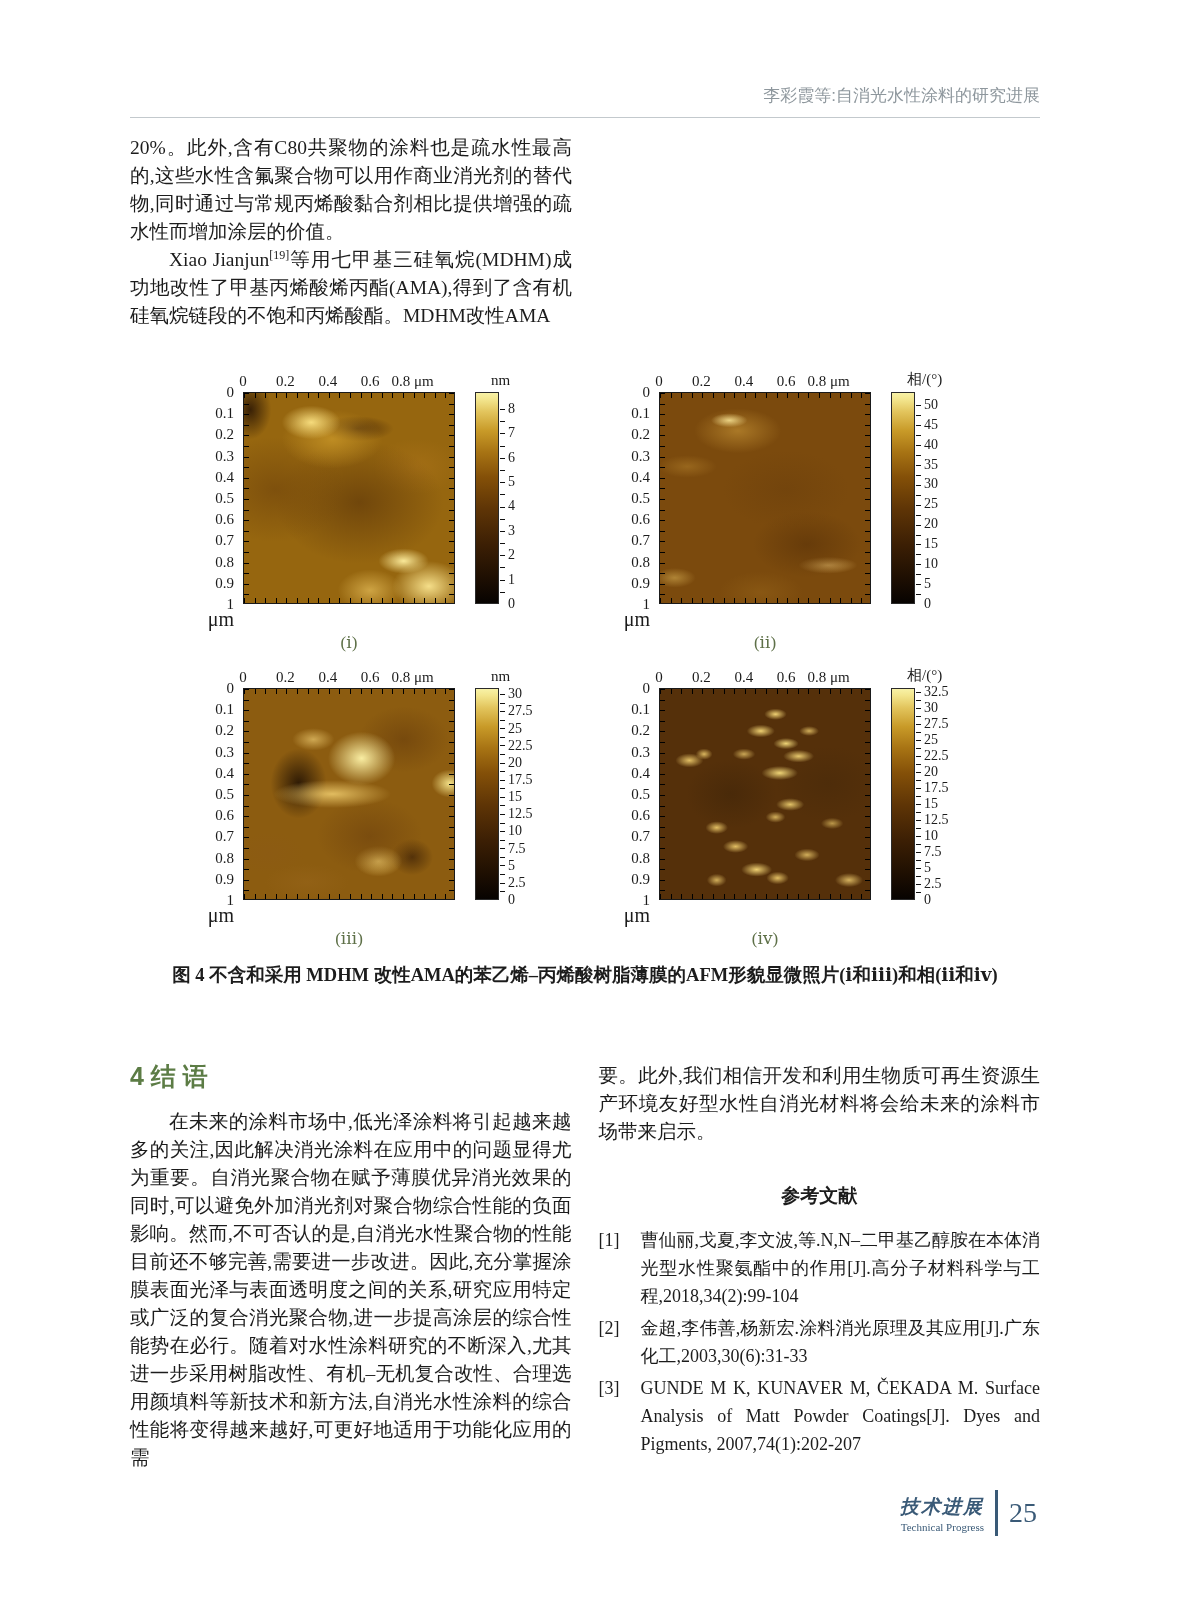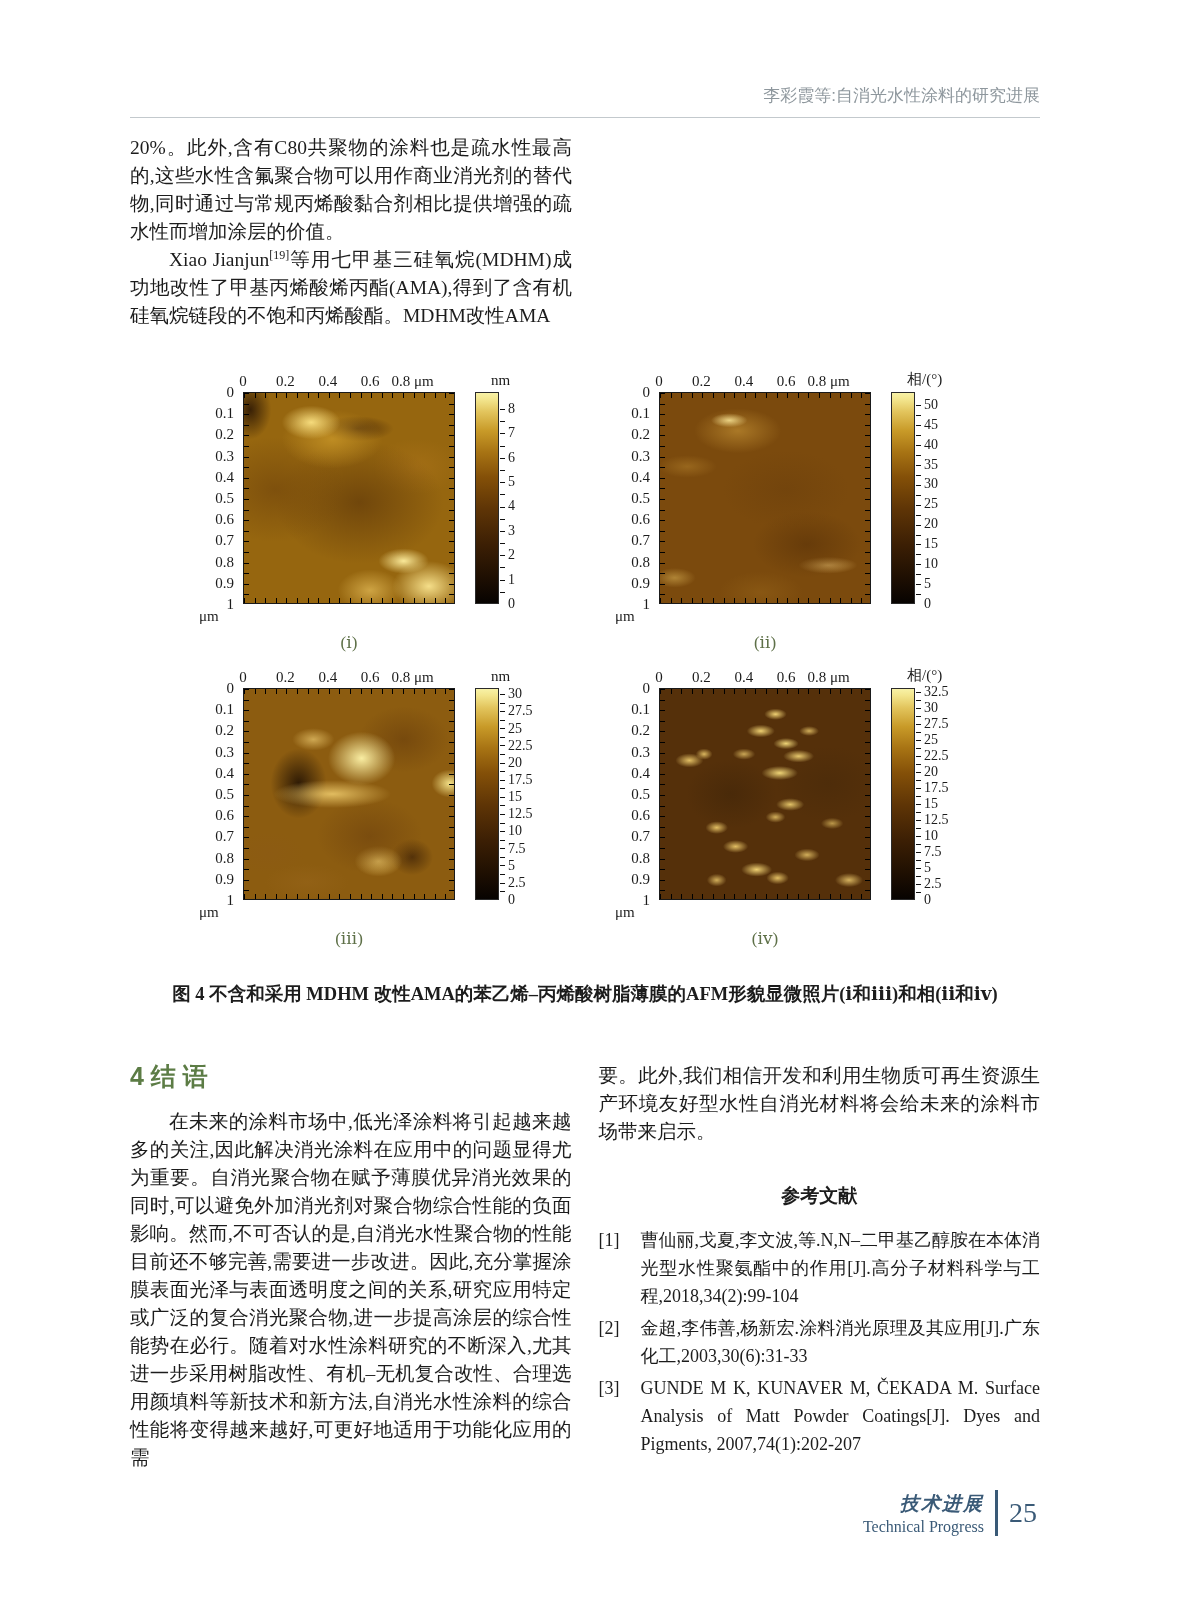--- a/index.html
+++ b/index.html
@@ -38,21 +38,21 @@
             background-image:repeating-linear-gradient(180deg,#000 0 1px,transparent 1px 10.6px);}
   .tick-right{position:absolute;top:0;bottom:0;right:0;width:5px;
             background-image:repeating-linear-gradient(180deg,#000 0 1px,transparent 1px 10.6px);}
   .cb-wrap{grid-column:4;grid-row:2;position:relative;}
   .cb-bar{position:absolute;left:8px;top:0;width:22px;height:210px;border:1px solid #2a2a2a;
           background:linear-gradient(to top,#070301 0%,#1e0f02 12%,#3c1f04 28%,#5f3506 45%,
           #845008 60%,#a87414 72%,#c89a28 82%,#e2c45c 91%,#f3e68e 97%,#f8f2a6 100%);}
   .cb-ticks{position:absolute;left:33px;width:5px;}
   .cb-labels{position:absolute;left:41px;top:0;height:212px;font-size:14px;}
   .cb-labels span{position:absolute;transform:translateY(-50%);white-space:nowrap;}
-  .axis-unit{grid-column:1;grid-row:3;font-size:15px;padding-top:4px;}
+  .axis-unit{grid-column:1;grid-row:3;font-size:20px;padding-top:4px;text-align:center;}
   .panel-label{grid-column:2;grid-row:4;text-align:center;font-size:17px;color:#5e7048;padding-top:8px;}
 
   
   .afm-1{background-color:#96660f;background-image:
     radial-gradient(ellipse 42px 24px at 32% 14%,rgba(250,225,130,.95),rgba(250,225,130,0) 70%),
     radial-gradient(ellipse 72px 42px at 42% 22%,rgba(200,150,40,.8),transparent 70%),
     radial-gradient(ellipse 52px 18px at 54% 17%,rgba(60,30,5,.7),transparent 70%),
     radial-gradient(ellipse 30px 42px at 3% 8%,rgba(40,20,4,.85),transparent 70%),
     radial-gradient(ellipse 92px 70px at 15% 46%,rgba(120,75,12,.8),transparent 75%),
     radial-gradient(ellipse 112px 82px at 55% 52%,rgba(100,60,10,.75),transparent 75%),
@@ -98,39 +98,39 @@
     radial-gradient(ellipse 22px 10px at 46% 86%,rgba(255,225,125,.9),transparent 70%),
     radial-gradient(ellipse 16px 9px at 56% 90%,rgba(250,215,115,.85),transparent 70%),
     radial-gradient(ellipse 18px 9px at 70% 79%,rgba(240,205,110,.8),transparent 70%),
     radial-gradient(ellipse 14px 9px at 27% 91%,rgba(240,205,110,.8),transparent 70%),
     radial-gradient(ellipse 16px 8px at 82% 64%,rgba(230,195,100,.7),transparent 70%),
     radial-gradient(ellipse 20px 10px at 90% 91%,rgba(245,210,115,.8),transparent 70%),
     radial-gradient(ellipse 60px 46px at 34% 50%,rgba(70,40,9,.8),transparent 75%),
     radial-gradient(ellipse 70px 50px at 80% 45%,rgba(75,43,10,.7),transparent 75%);}
 
   
-  .caption{margin-top:35px;text-align:center;}
+  .caption{margin-top:16px;text-align:center;}
   .caption .zh{font-size:18.5px;font-weight:bold;margin:0;}
   .caption .en{font-size:18.5px;font-weight:bold;margin:8px 0 0 0;}
 
   
   .bottom-cols{position:absolute;left:130px;right:147px;top:1062px;display:flex;gap:27px;}
   .section-heading{font-family:"Liberation Sans","DejaVu Sans",sans-serif;
                    font-size:25px;font-weight:bold;color:#5c7c45;margin:0 0 18px 0;}
   .ref-heading{text-align:center;font-weight:bold;font-size:19px;margin:36px 0 16px 0;}
   .ref-list{font-size:18px;line-height:28px;margin:0;padding:0;list-style:none;}
   .ref-item{display:flex;margin-bottom:4px;}
   .ref-num{width:42px;flex:none;}
   .ref-text{flex:1;text-align:justify;}
 
   
   .footer{position:absolute;right:150px;top:1490px;display:flex;align-items:center;gap:11px;}
   .footer-left{text-align:right;color:#3a5a77;}
   .f-zh{font-family:"Liberation Sans","DejaVu Sans",sans-serif;font-weight:bold;font-size:19px;letter-spacing:2px;font-style:italic;}
-  .f-en{font-size:16px;margin-top:1px;}
+  .f-en{font-size:11px;margin-top:1px;}
   .f-bar{width:3px;height:46px;background:#3a5a77;}
   .f-num{font-size:28px;color:#3a5a77;}
 </style>
 </head>
 <body>
 
 <div class="page">
 
   <div class="header">
     <span>李彩霞等:自消光水性涂料的研究进展</span>

